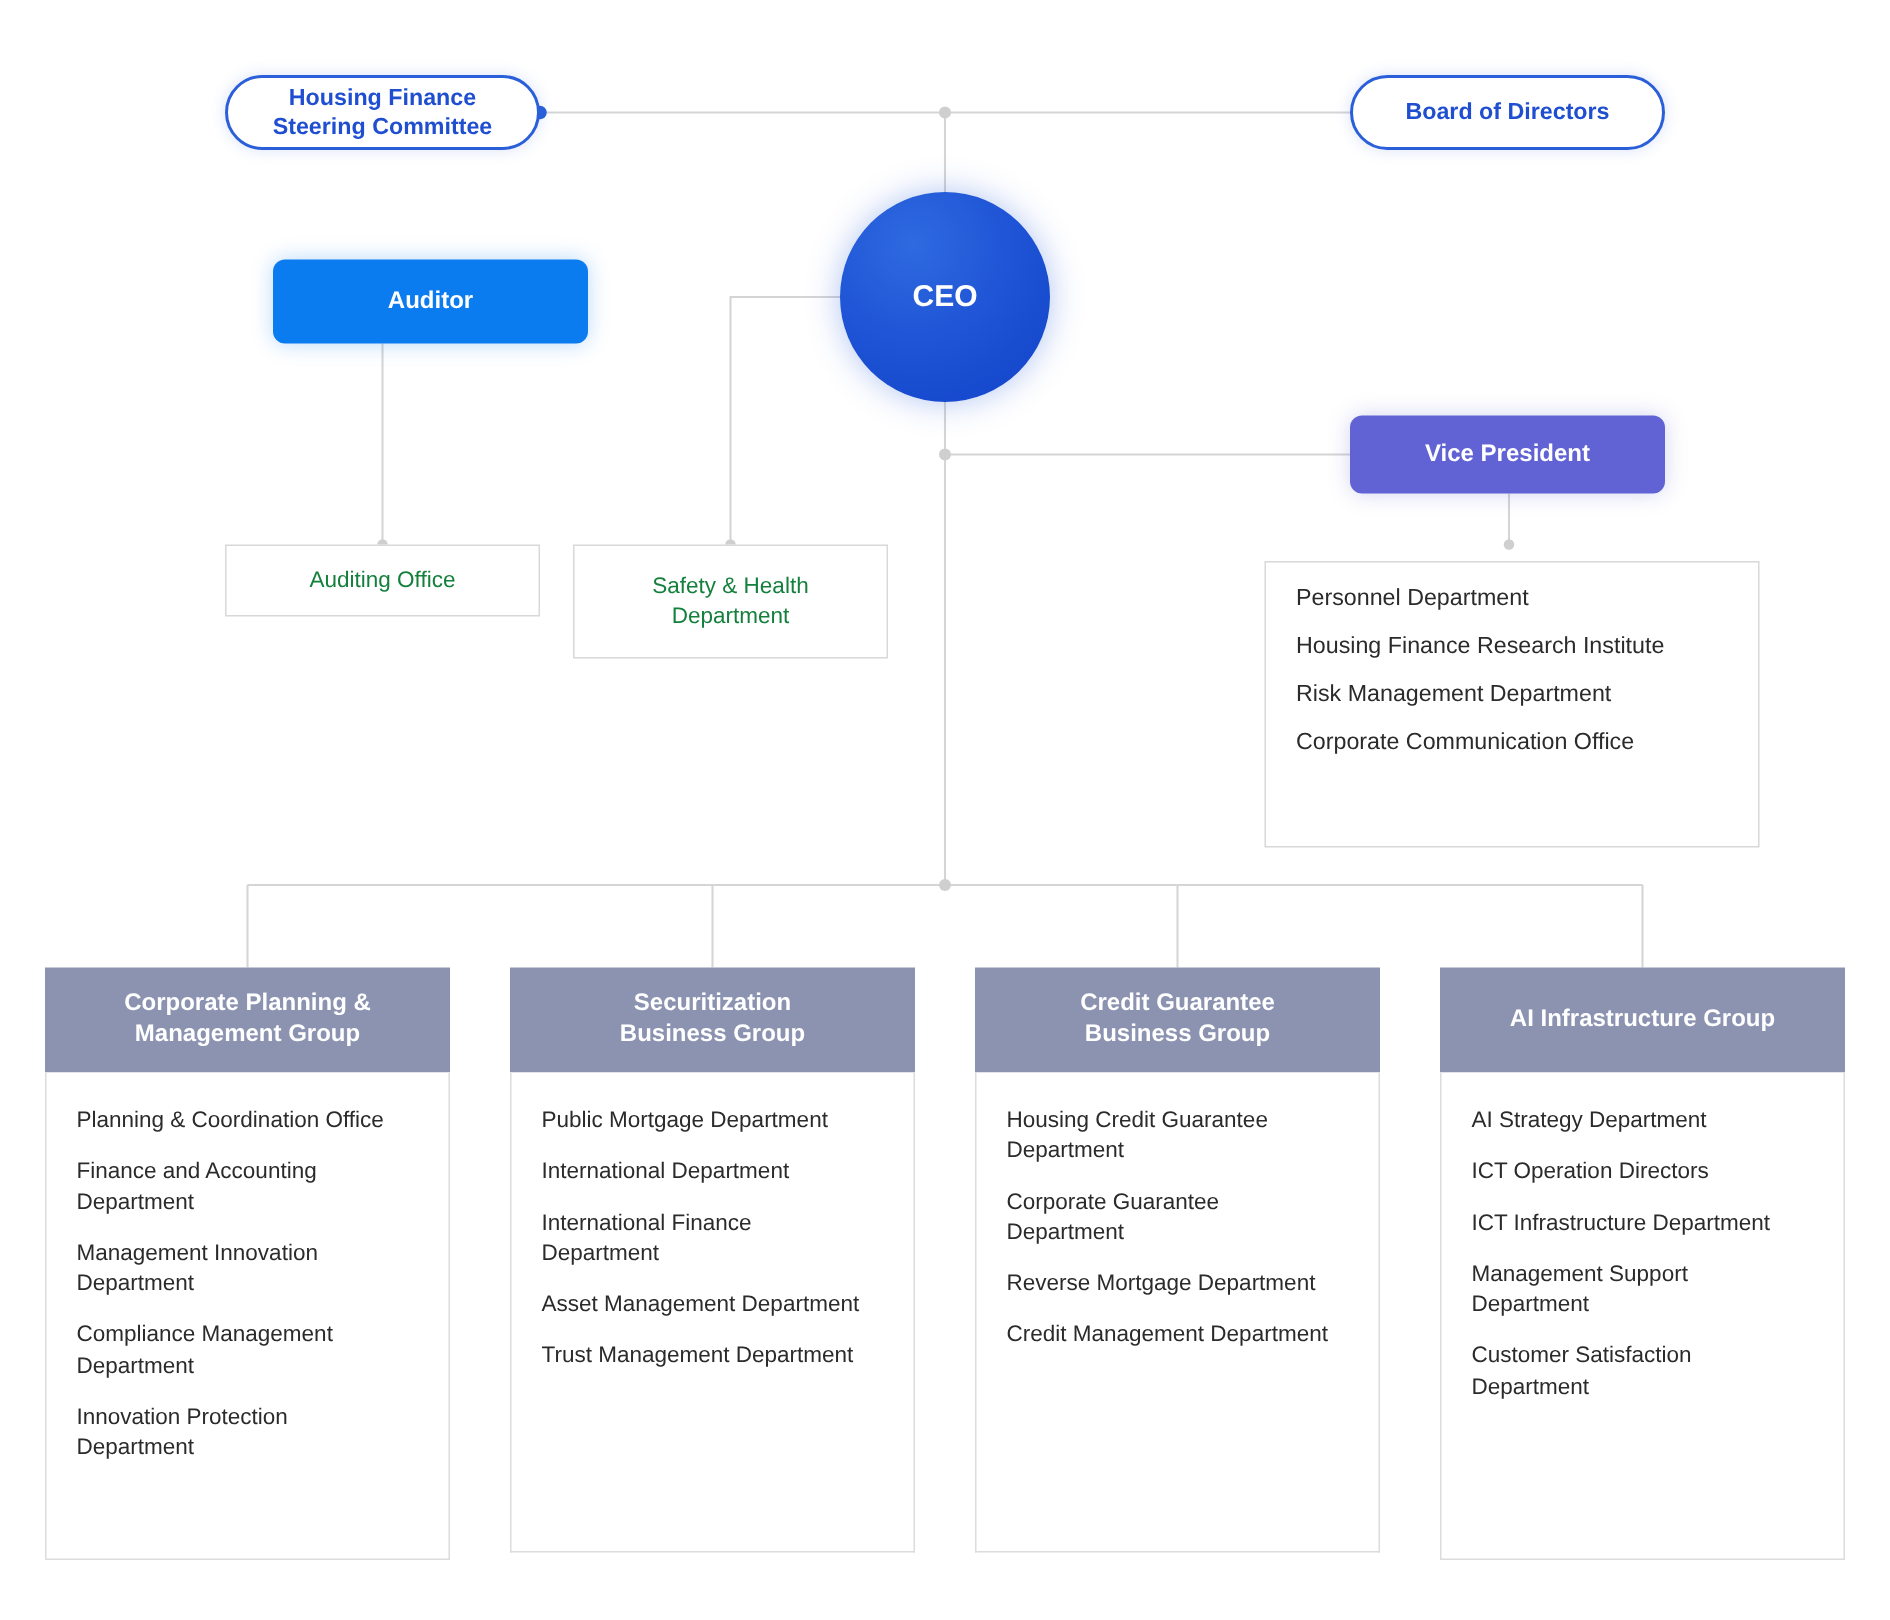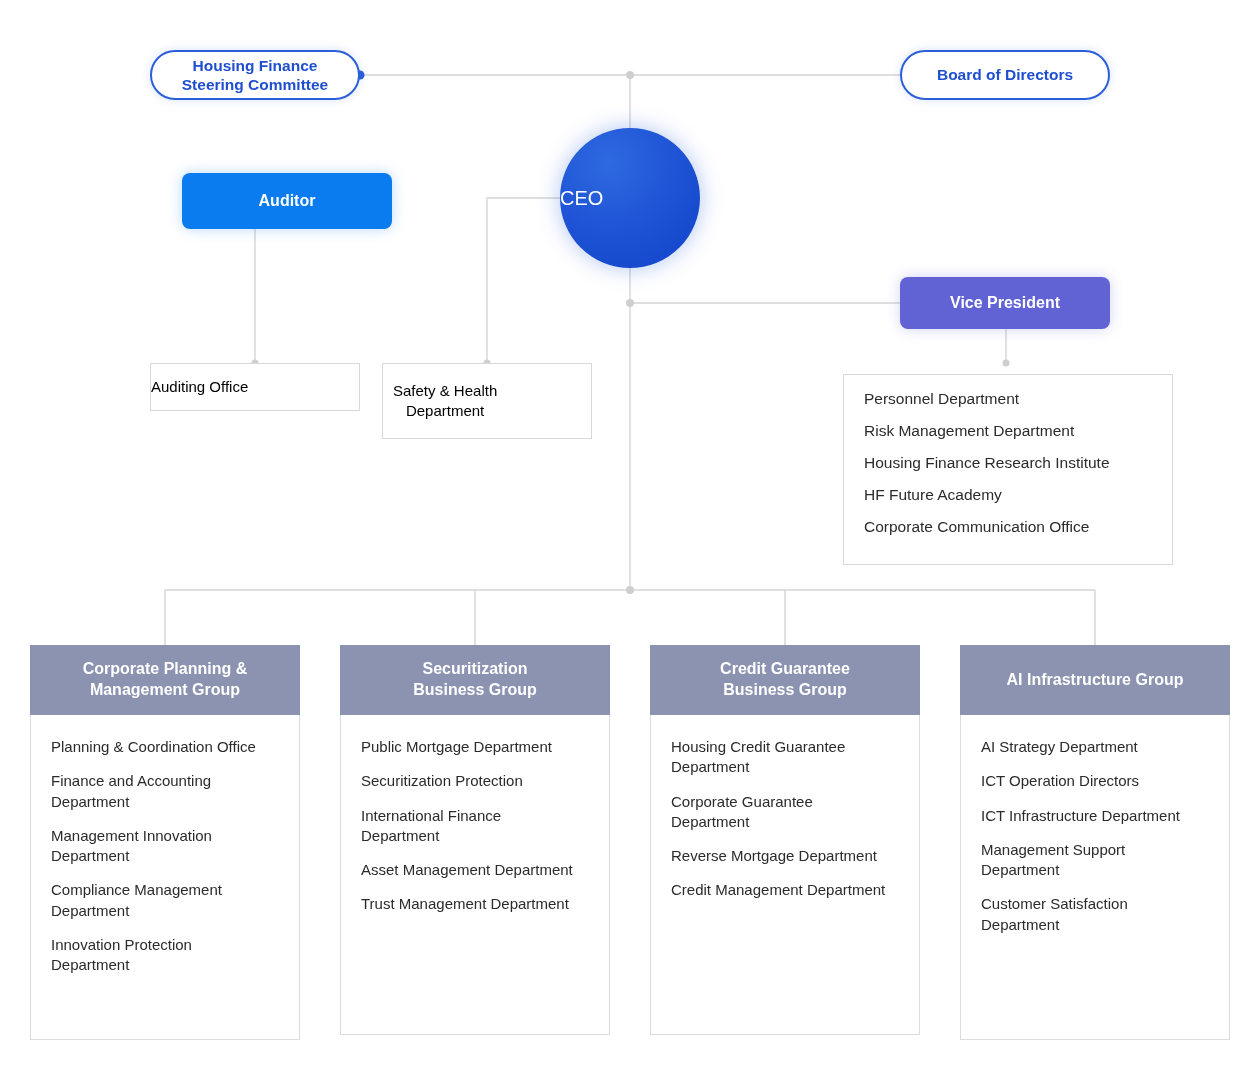--- a/index.html
+++ b/index.html
@@ -54,24 +54,24 @@
 
   
   #node-ceo {
     position: absolute;
     left: 560px; top: 128px;
     width: 140px; height: 140px;
     border-radius: 50%;
     background: radial-gradient(circle at 35% 25%, #2f6ae0 0%, #1f55d6 45%, #1142c8 100%);
     color: #ffffff;
     font-size: 20px;
-    font-weight: normal;
-    display: flex;
-    align-items: center;
-    justify-content: flex-start;
+    font-weight: bold;
+    display: flex;
+    align-items: center;
+    justify-content: center;
     box-shadow: 0 0 22px rgba(31,85,214,0.35);
   }
 
   
   .solid-box {
     position: absolute;
     box-sizing: border-box;
     border-radius: 8px;
     color: #ffffff;
     font-weight: bold;
@@ -92,25 +92,25 @@
     background: #6163d4;
     box-shadow: 0 0 14px rgba(97,99,212,0.28);
   }
 
   
   .plain-box {
     position: absolute;
     box-sizing: border-box;
     border: 1px solid #d8d8d8;
     background: #ffffff;
-    color: #000000;
+    color: #15803d;
     font-size: 15px;
     display: flex;
     align-items: center;
-    justify-content: flex-start;
+    justify-content: center;
     text-align: center;
     line-height: 1.35;
   }
   #node-auditing-office {
     left: 150px; top: 363px; width: 210px; height: 48px;
   }
   #node-safety-health {
     left: 382px; top: 363px; width: 210px; height: 76px;
     padding: 0 10px;
   }
@@ -248,23 +248,22 @@
       <span>Department</span>
     </span>
   </div>
 
   <div class="solid-box" id="node-vp">
     <span>Vice President</span>
   </div>
 
   <div id="panel-vp-depts">
     <div class="dept-line">Personnel Department</div>
+    <div class="dept-line">Housing Finance Research Institute</div>
     <div class="dept-line">Risk Management Department</div>
-    <div class="dept-line">Housing Finance Research Institute</div>
-    <div class="dept-line">HF Future Academy</div>
     <div class="dept-line">Corporate Communication Office</div>
   </div>
 
   <div class="group-col" id="group-col-0">
     <div class="group-header">
       <span>
         <span>Corporate Planning &amp;</span><br>
         <span>Management Group</span>
       </span>
     </div>
@@ -279,21 +278,21 @@
 
   <div class="group-col" id="group-col-1">
     <div class="group-header">
       <span>
         <span>Securitization</span><br>
         <span>Business Group</span>
       </span>
     </div>
     <div class="group-body">
       <div class="dept-line">Public Mortgage Department</div>
-      <div class="dept-line">Securitization Protection</div>
+      <div class="dept-line">International Department</div>
       <div class="dept-line">International Finance Department</div>
       <div class="dept-line">Asset Management Department</div>
       <div class="dept-line">Trust Management Department</div>
     </div>
   </div>
 
   <div class="group-col" id="group-col-2">
     <div class="group-header">
       <span>
         <span>Credit Guarantee</span><br>

